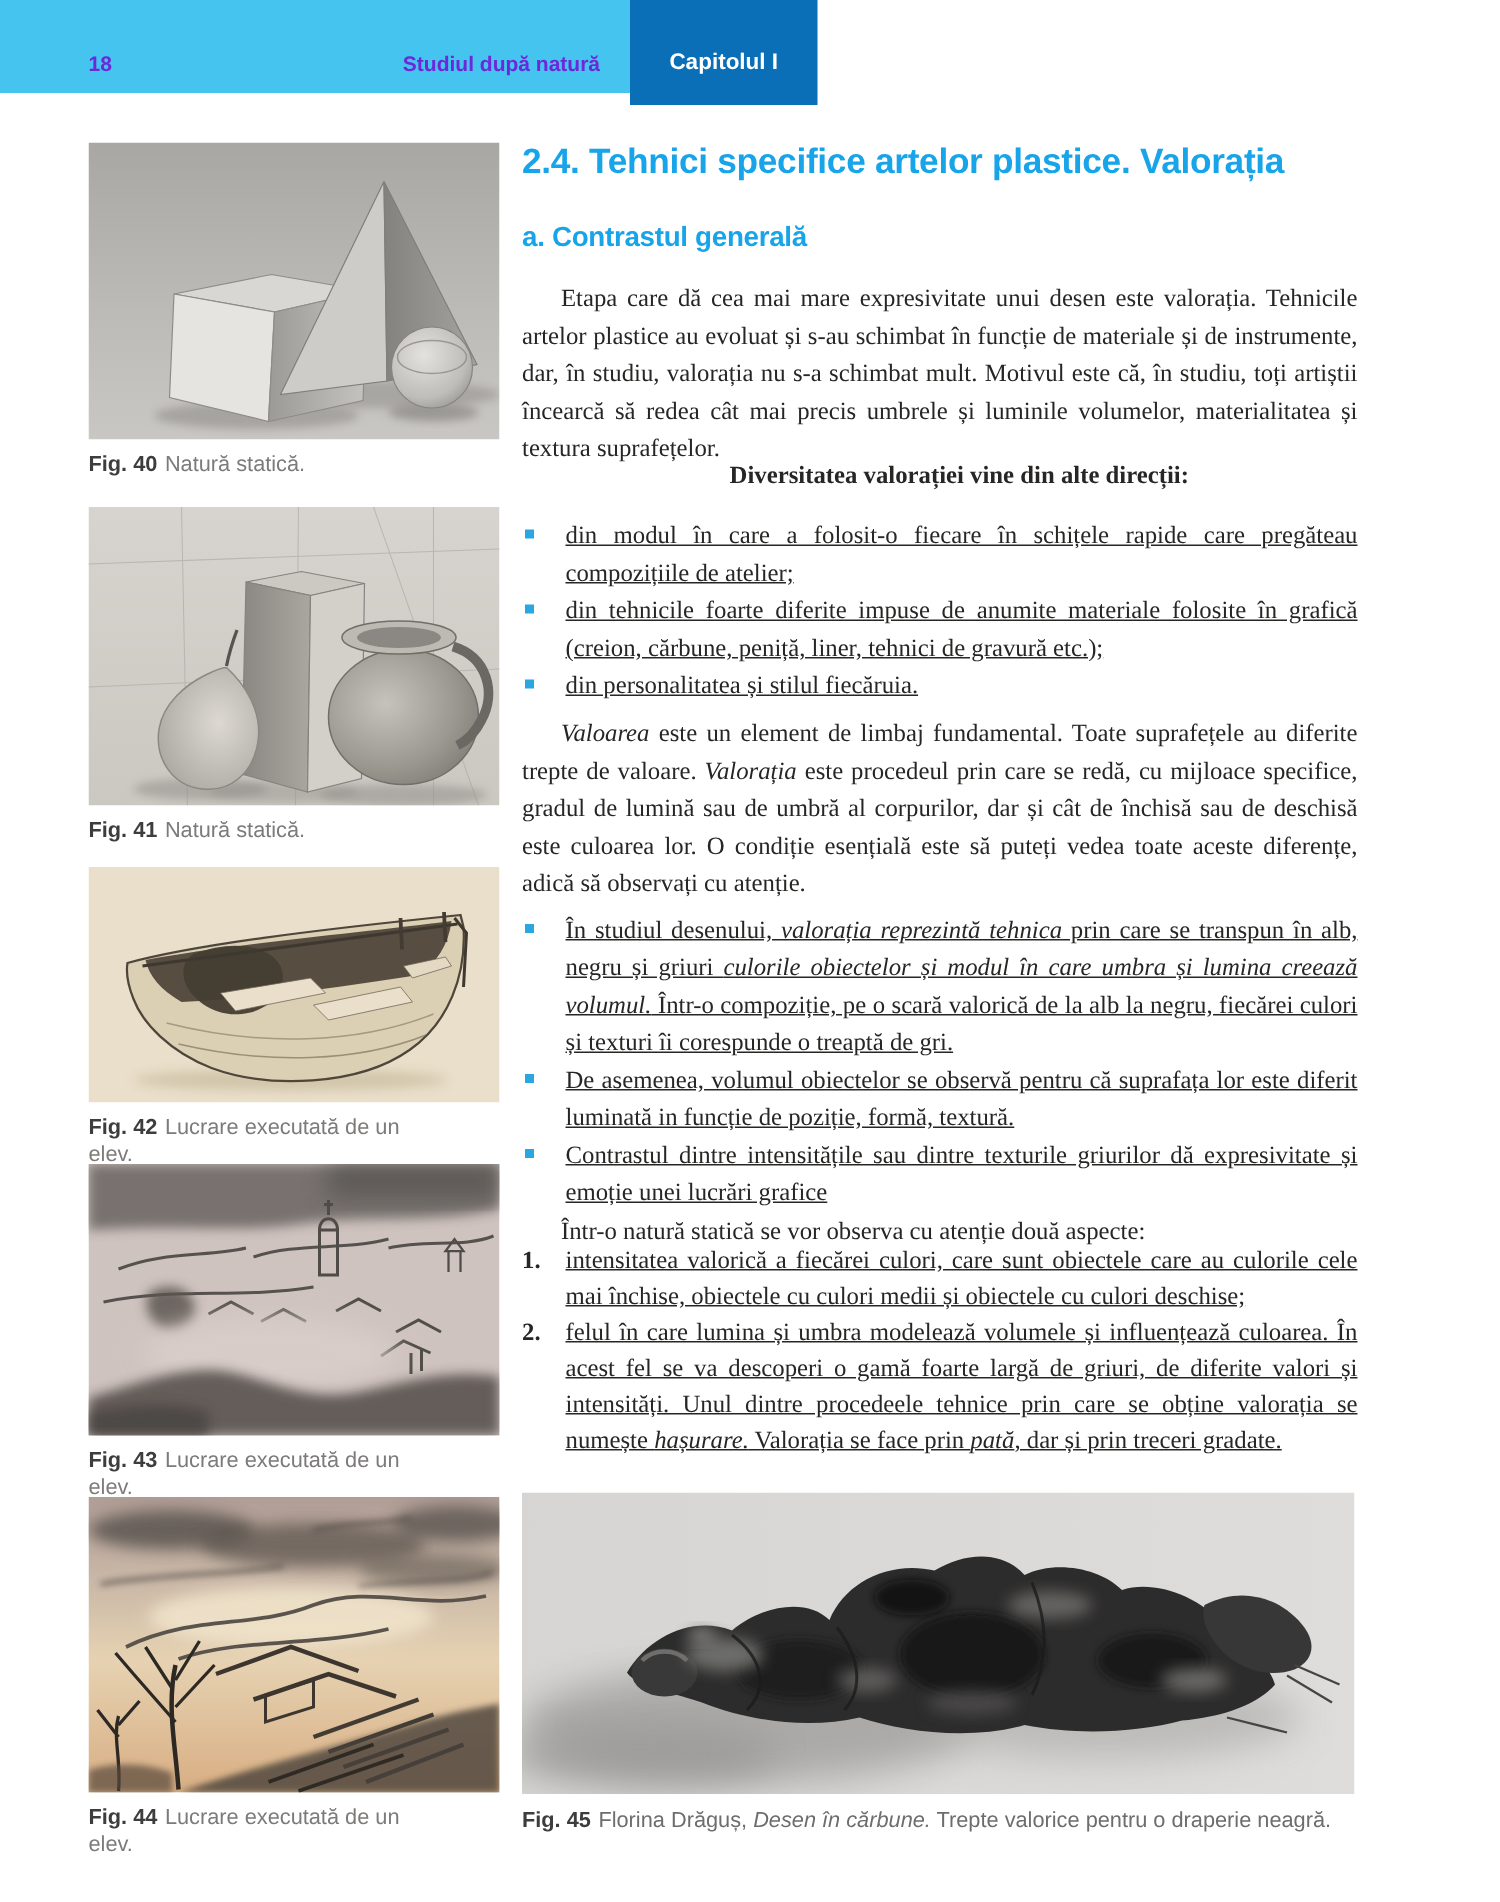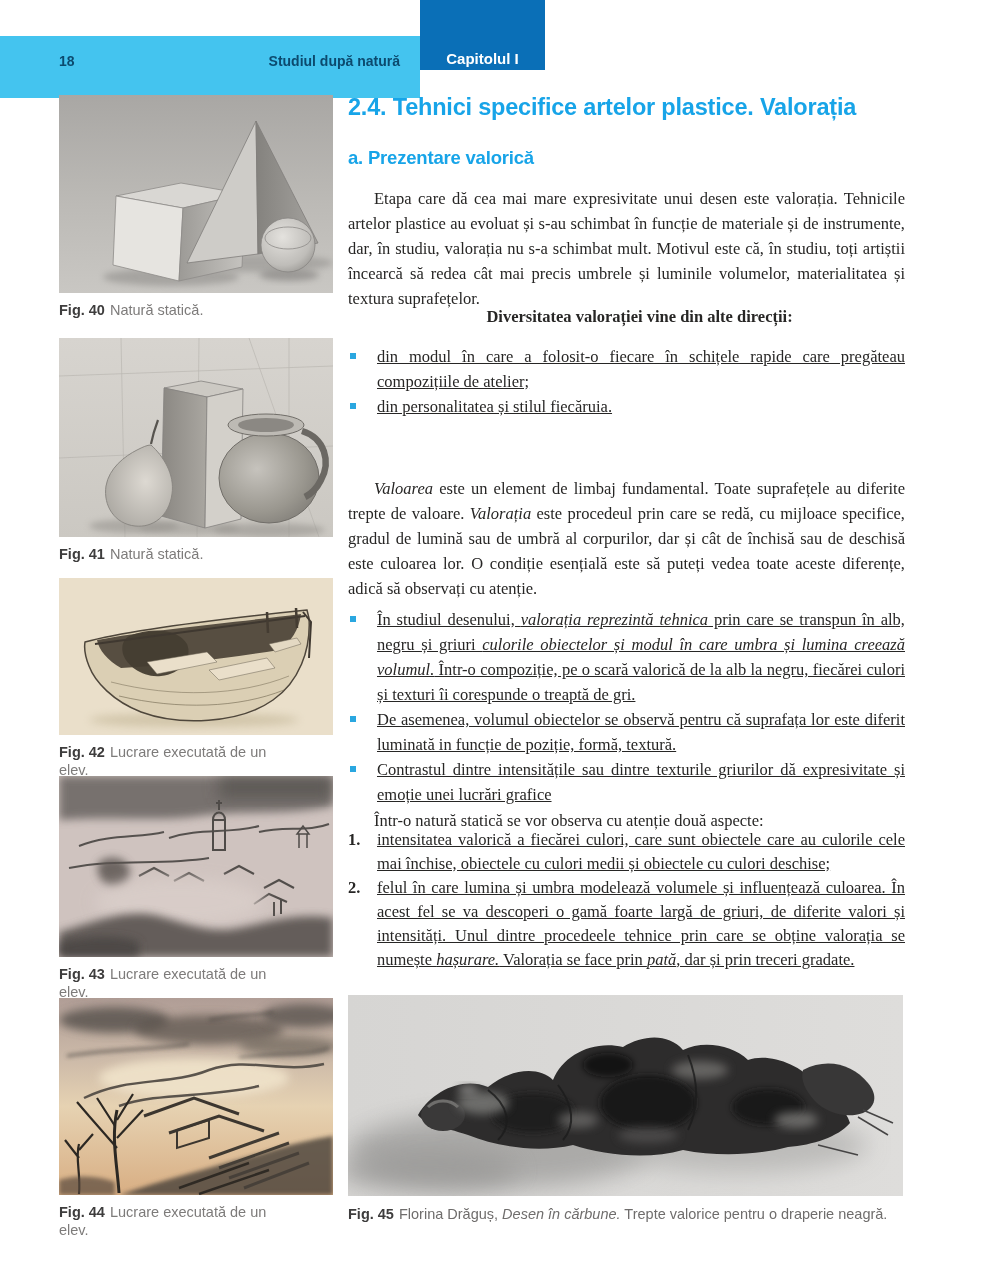--- a/index.html
+++ b/index.html
@@ -4,31 +4,31 @@
 <style>
   html,body { margin:0; padding:0; background:#ffffff; }
   .page {
     position:relative; width:1000px; height:1268px; background:#ffffff;
     font-family:"Liberation Sans", sans-serif; overflow:hidden;
   }
   
   .header-bar {
     position:absolute; left:0; top:0; width:420px; height:62px;
     background:var(--c-header_light,#44c4ef);
-    display:flex; align-items:center; justify-content:space-between;
+    display:flex; align-items:flex-end; justify-content:space-between;
     box-sizing:border-box; padding:0 20px 12px 59px;
-    color:#0c4a6e; font-weight:bold;margin-top:36px;
+    color:#6d28d9; font-weight:bold;
   }
   .page-num { font-size:14px; }
   .section-label { font-size:14px; }
   .chapter-box {
     position:absolute; left:420px; top:0; width:125px; height:70px;
     background:var(--c-header_dark,#0a6fb7);
     display:flex; align-items:flex-end; justify-content:center;
-    box-sizing:border-box; padding-bottom:3px;
+    box-sizing:border-box; padding-bottom:20px;
     color:#fff; font-weight:bold; font-size:15px;
   }
   
   .figure { position:absolute; left:59px; width:226px; }
   .fig-art { display:block; }
   .fig-caption { margin-top:8px; font-size:14.5px; color:#7d7b7a; line-height:18px; }
   .fig-label { font-weight:bold; color:#3e3d3d; margin-right:5px; }
   
   .rc { position:absolute; left:348px; width:557px; }
   .heading {
@@ -295,29 +295,29 @@
         <path d="M20,196 C22,176 16,160 20,146 M20,160 L6,142 M20,152 L34,136" stroke-width="2.2"></path>
       </g>
       <path d="M0,182 C20,176 40,178 56,184 L56,197 L0,197 Z" fill="#584a3c" opacity=".7" filter="url(#f44b2)"></path>
     </svg>
     <div class="fig-caption">
       <span class="fig-label">Fig. 44</span><span>Lucrare executată de un elev.</span>
     </div>
   </div>
 
   <h1 class="rc heading h-title" style="margin:0;position:absolute;">2.4. Tehnici specifice artelor plastice. Valorația</h1>
-  <h2 class="rc heading h-sub" style="margin:0;position:absolute;">a. Prezentare valorică</h2>
+  <h2 class="rc heading h-sub" style="margin:0;position:absolute;">a. Contrastul generală</h2>
 
   <p class="rc body-text indent p1" style="margin:0;position:absolute;">Etapa care dă cea mai mare expresivitate unui desen este valorația. Tehnicile artelor plastice au evoluat și s-au schimbat în funcție de materiale și de instrumente, dar, în studiu, valorația nu s-a schimbat mult. Motivul este că, în studiu, toți artiștii încearcă să redea cât mai precis umbrele și luminile volumelor, materialitatea și textura suprafețelor.</p>
 
   <p class="rc body-text indent div-intro" style="margin:0;position:absolute;">Diversitatea valorației vine din alte direcții:</p>
 
   <ul class="rc body-text blist ul1" style="position:absolute;">
     <li><span class="bullet-sq"></span><span>din modul în care a folosit-o fiecare în schițele rapide care pregăteau compozițiile de atelier;</span></li>
-    <li><span class="bullet-sq"></span></li>
+    <li><span class="bullet-sq"></span><span>din tehnicile foarte diferite impuse de anumite materiale folosite în grafică (creion, cărbune, peniță, liner, tehnici de gravură etc.);</span></li>
     <li><span class="bullet-sq"></span><span>din personalitatea și stilul fiecăruia.</span></li>
   </ul>
 
   <p class="rc body-text indent p2" style="margin:0;position:absolute;"><span style="font-style: italic;">Valoarea</span><span> este un element de limbaj fundamental. Toate suprafețele au diferite trepte de valoare. </span><span style="font-style: italic;">Valorația</span><span> este procedeul prin care se redă, cu mijloace specifice, gradul de lumină sau de umbră al corpurilor, dar și cât de închisă sau de deschisă este culoarea lor. O condiție esențială este să puteți vedea toate aceste diferențe, adică să observați cu atenție.</span></p>
 
   <ul class="rc body-text blist ul2" style="position:absolute;">
     <li><span class="bullet-sq"></span><span><span>În studiul desenului, </span><span style="font-style: italic;">valorația reprezintă tehnica</span><span> prin care se transpun în alb, negru și griuri </span><span style="font-style: italic;">culorile obiectelor și modul în care umbra și lumina creează volumul.</span><span> Într-o compoziție, pe o scară valorică de la alb la negru, fiecărei culori și texturi îi corespunde o treaptă de gri.</span></span></li>
     <li><span class="bullet-sq"></span><span><span>De asemenea, volumul obiectelor se observă pentru că suprafața lor este diferit luminată in funcție de poziție, formă, textură.</span></span></li>
     <li><span class="bullet-sq"></span><span><span>Contrastul dintre intensitățile sau dintre texturile griurilor dă expresivitate și emoție unei lucrări grafice</span></span></li>
   </ul>

